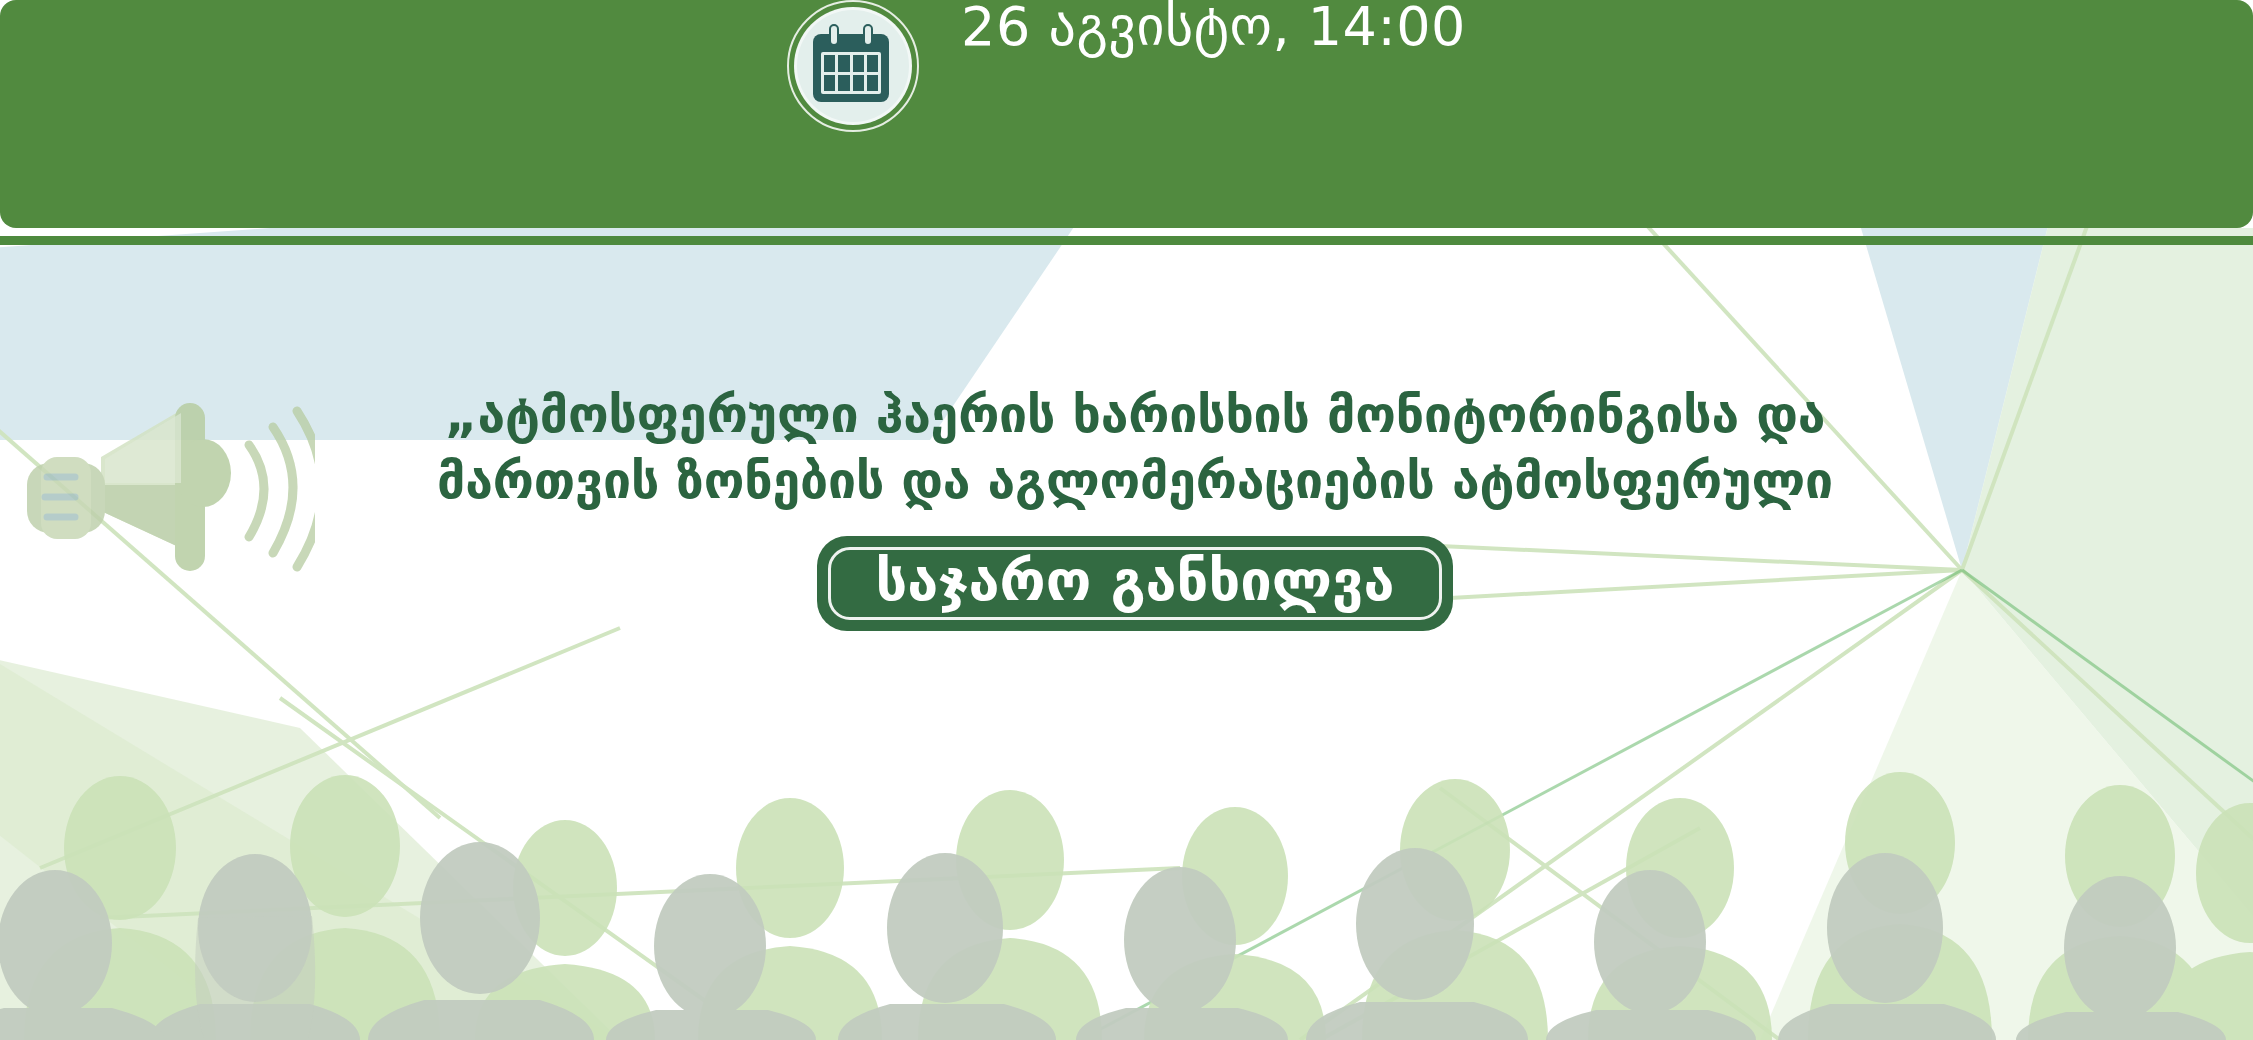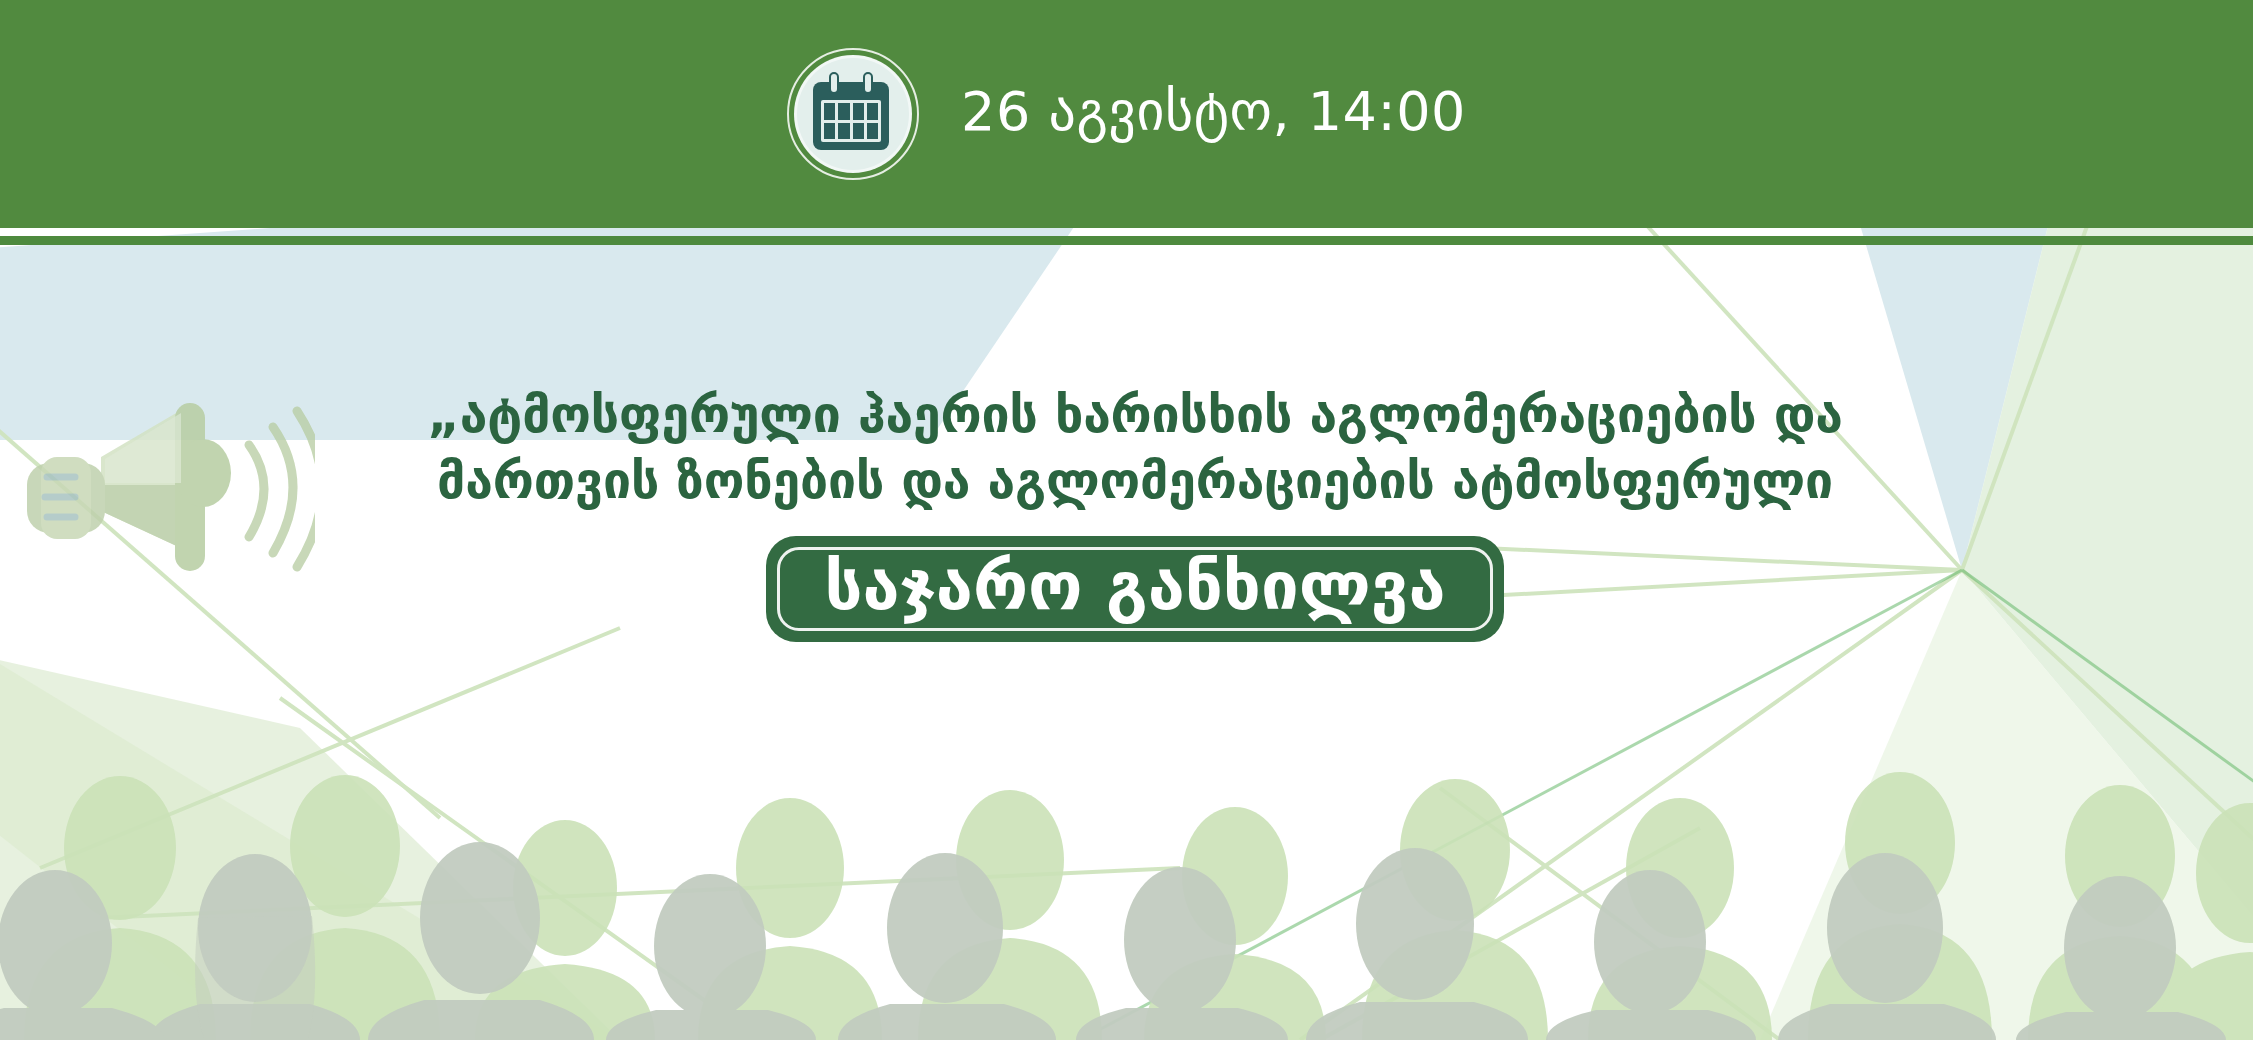--- a/index.html
+++ b/index.html
@@ -22,24 +22,25 @@
   }
 
   
   .header-bar {
     position: absolute;
     left: 0; top: 0;
     width: 2253px;
     height: 228px;
     background: #518A3F;
     display: flex;
-    align-items: center;
+    align-items: flex-start;
     justify-content: center;
     gap: 42px;
     z-index: 40;
+    border-radius: 16px;
   }
   .header-rule {
     position: absolute;
     left: 0;
     top: 236px;
     width: 2253px;
     height: 9px;
     background: #4E8A3E;
     z-index: 40;
   }
@@ -170,21 +171,21 @@
   .cta-inner-border {
     position: absolute;
     left: 11px; top: 11px; right: 11px; bottom: 11px;
     border: 3px solid rgba(255,255,255,0.92);
     border-radius: 22px;
     pointer-events: none;
   }
   .cta-label {
     position: relative;
     color: #FFFFFF;
-    font-size: 67px;
+    font-size: 56px;
     font-weight: 700;
     line-height: 1.02;
     white-space: nowrap;
   }
 </style>
 </head>
 <body>
 
 <div class="banner">
 
@@ -367,21 +368,21 @@
         <line x1="40" y1="112" x2="70" y2="112"></line>
         <line x1="42" y1="132" x2="70" y2="132"></line>
       </g>
 
       <path d="M100 74 L176 28 L176 98 L100 98 Z" fill="#DCE8D2" opacity="0.7"></path>
     </g>
   </svg>
 
   <div class="content">
     <h1 class="title">
-      <span class="title-line">„ატმოსფერული ჰაერის ხარისხის აგლომერაციების და</span>
+      <span class="title-line">„ატმოსფერული ჰაერის ხარისხის მონიტორინგისა და</span>
       <span class="title-line">მართვის ზონების და აგლომერაციების ატმოსფერული</span>
     </h1>
 
     <div class="cta-wrap">
       <div class="cta-button">
         <div class="cta-inner-border"></div>
         <span class="cta-label">საჯარო განხილვა</span>
       </div>
     </div>
   </div>

